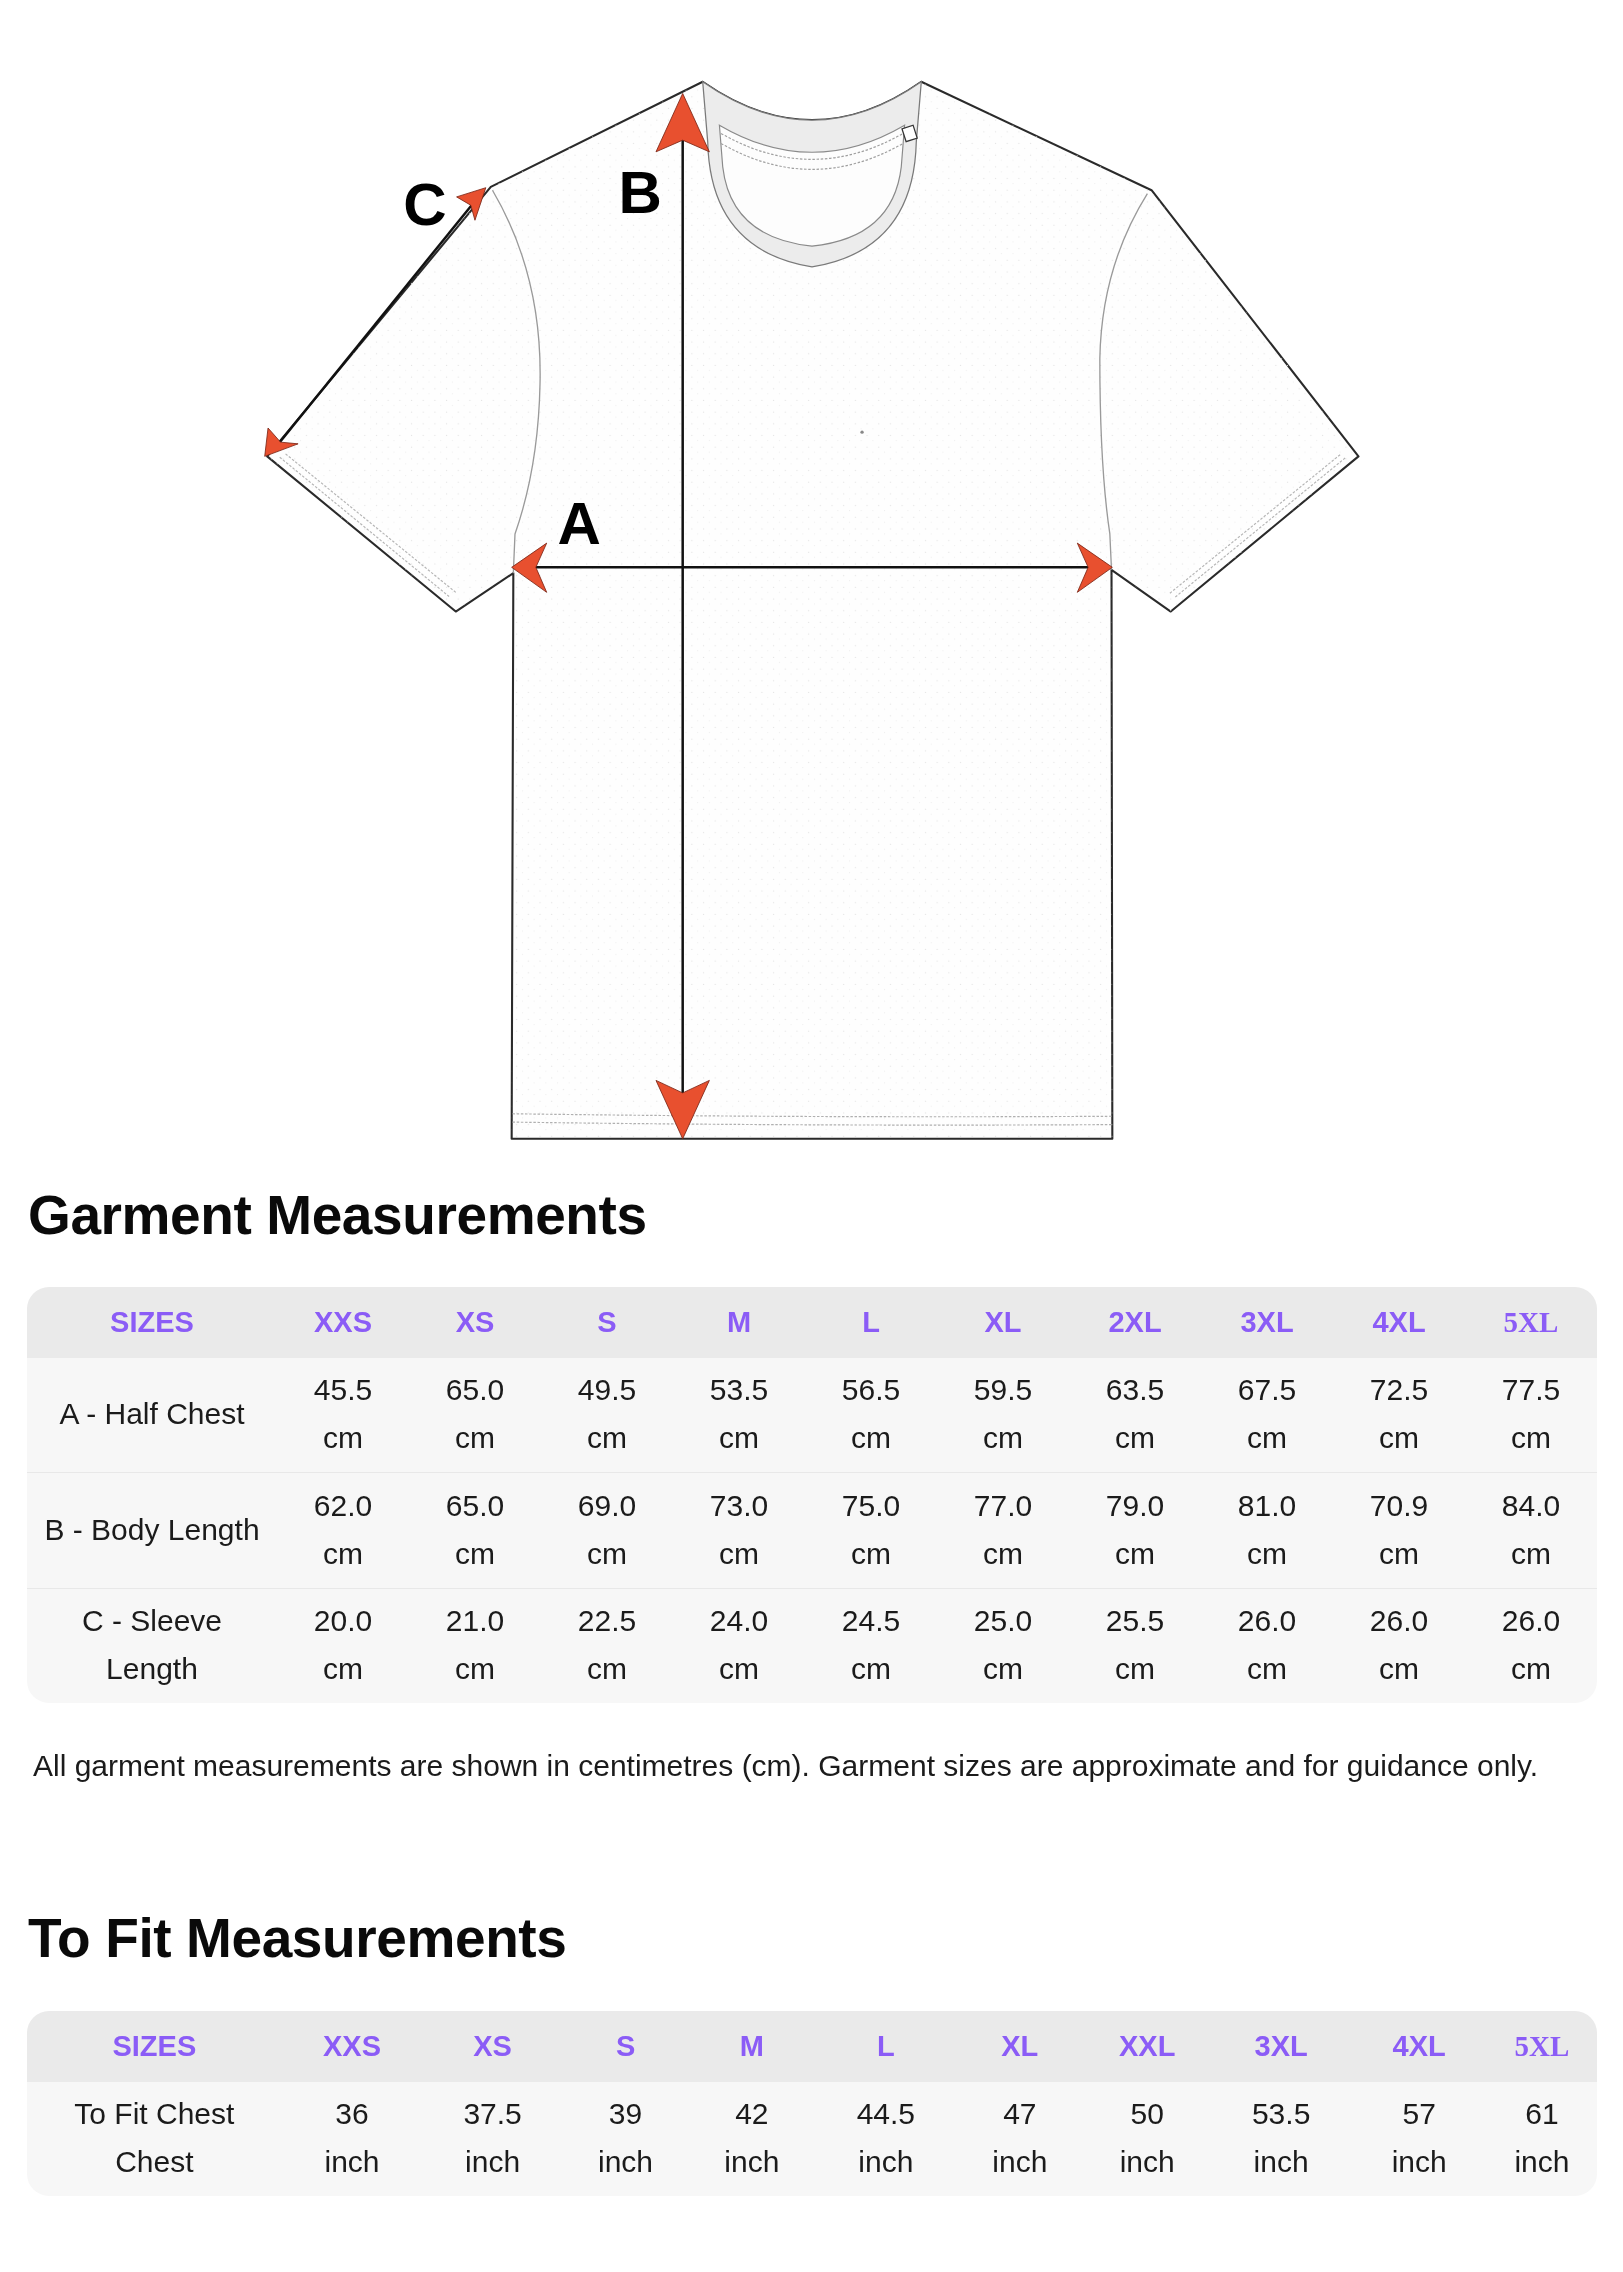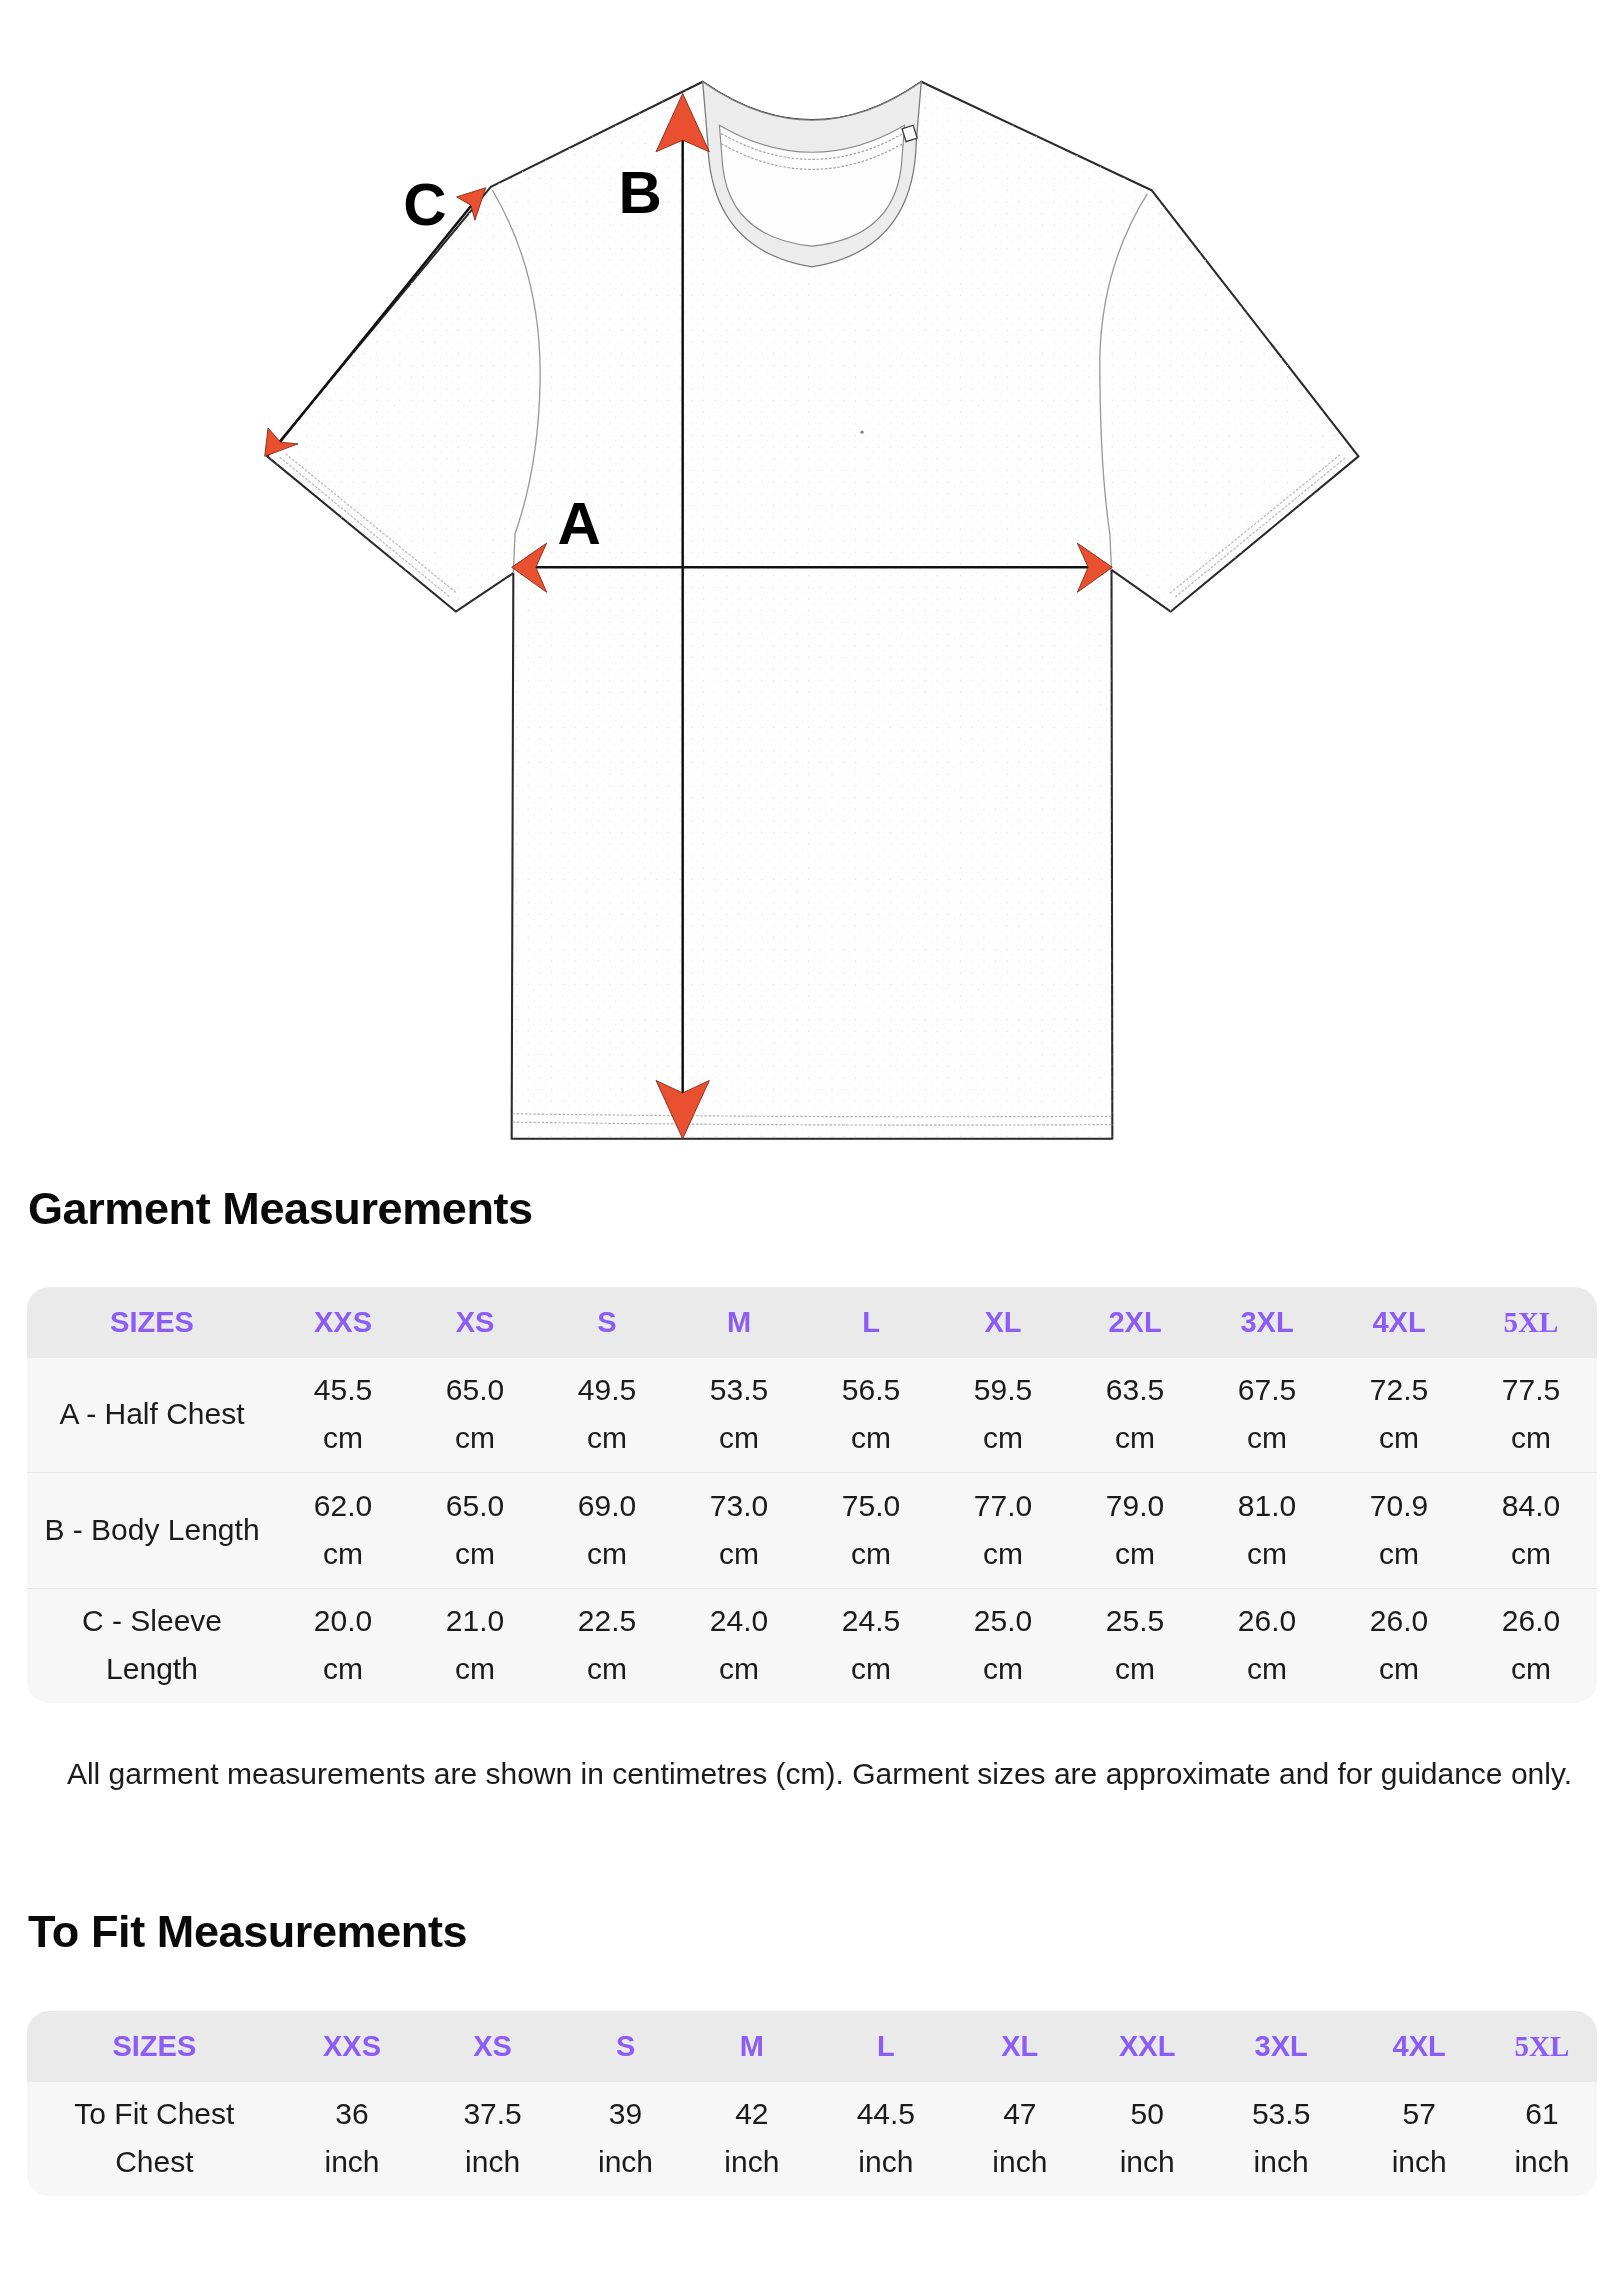--- a/index.html
+++ b/index.html
@@ -1,35 +1,35 @@
 <!DOCTYPE html>
 <html style="font-size:13.3px"><head>
 <meta charset="utf-8">
 <style>
   html, body { margin:0; padding:0; background:#ffffff; }
   body { width:1624px; height:2273px; position:relative; overflow:hidden;
          font-family:"Liberation Sans", sans-serif; color:#111; }
   #diagram { position:absolute; left:0; top:0; width:1624px; height:1168px; }
   .section-title { position:absolute; left:28px; margin:0; font-weight:700;
-                   font-size:45px; letter-spacing:-0.4px; color:#0a0a0a; }
+                   font-size:55px; letter-spacing:-0.4px; color:#0a0a0a; }
   .size-table { position:absolute; left:27px; width:1570px; border-collapse:separate;
                 border-spacing:0; table-layout:fixed; font-size:30px; }
   .size-table th { background:#eaeaea; font-weight:700; height:69px;
                    text-align:center; color:#8b5cf6; font-size:29px; }
   .size-table th:first-child { border-top-left-radius:22px; }
   .size-table th:last-child { border-top-right-radius:22px;font-family:Liberation Serif, serif; }
   .size-table td { background:#f7f7f7; text-align:center; line-height:48px;
                    color:#1b1b1b; padding:8.3px 0 10px 0; border-top:1.7px solid #e8e8e8; }
   .size-table tbody tr:first-child td { border-top:none; }
   .size-table tbody tr:last-child td:first-child { border-bottom-left-radius:22px;margin-top:48px; }
   .size-table tbody tr:last-child td:last-child { border-bottom-right-radius:22px; }
   .size-table td .val, .size-table td .unit { display:block; }
   .size-table td.rowlabel { padding-left:8.3px; padding-right:8.3px; }
-  #note { position:absolute; left:33px; width:1557px; top:1742px; text-align:center;
-          font-size:30px; line-height:48px; color:#1b1b1b; margin:8px; }
+  #note { position:absolute; left:33px; width:1557px; top:1742px; text-align:left;
+          font-size:30px; line-height:48px; color:#1b1b1b; margin:0; }
 </style>
 </head>
 <body>
 
 <svg id="diagram" viewBox="0 0 1946 1400" xmlns="http://www.w3.org/2000/svg">
   <defs>
     <pattern id="speckle" width="14" height="14" patternUnits="userSpaceOnUse">
       <circle cx="3" cy="4" r="0.8" fill="#e4e4e4"></circle>
       <circle cx="10" cy="10" r="0.7" fill="#ececec"></circle>
     </pattern>

